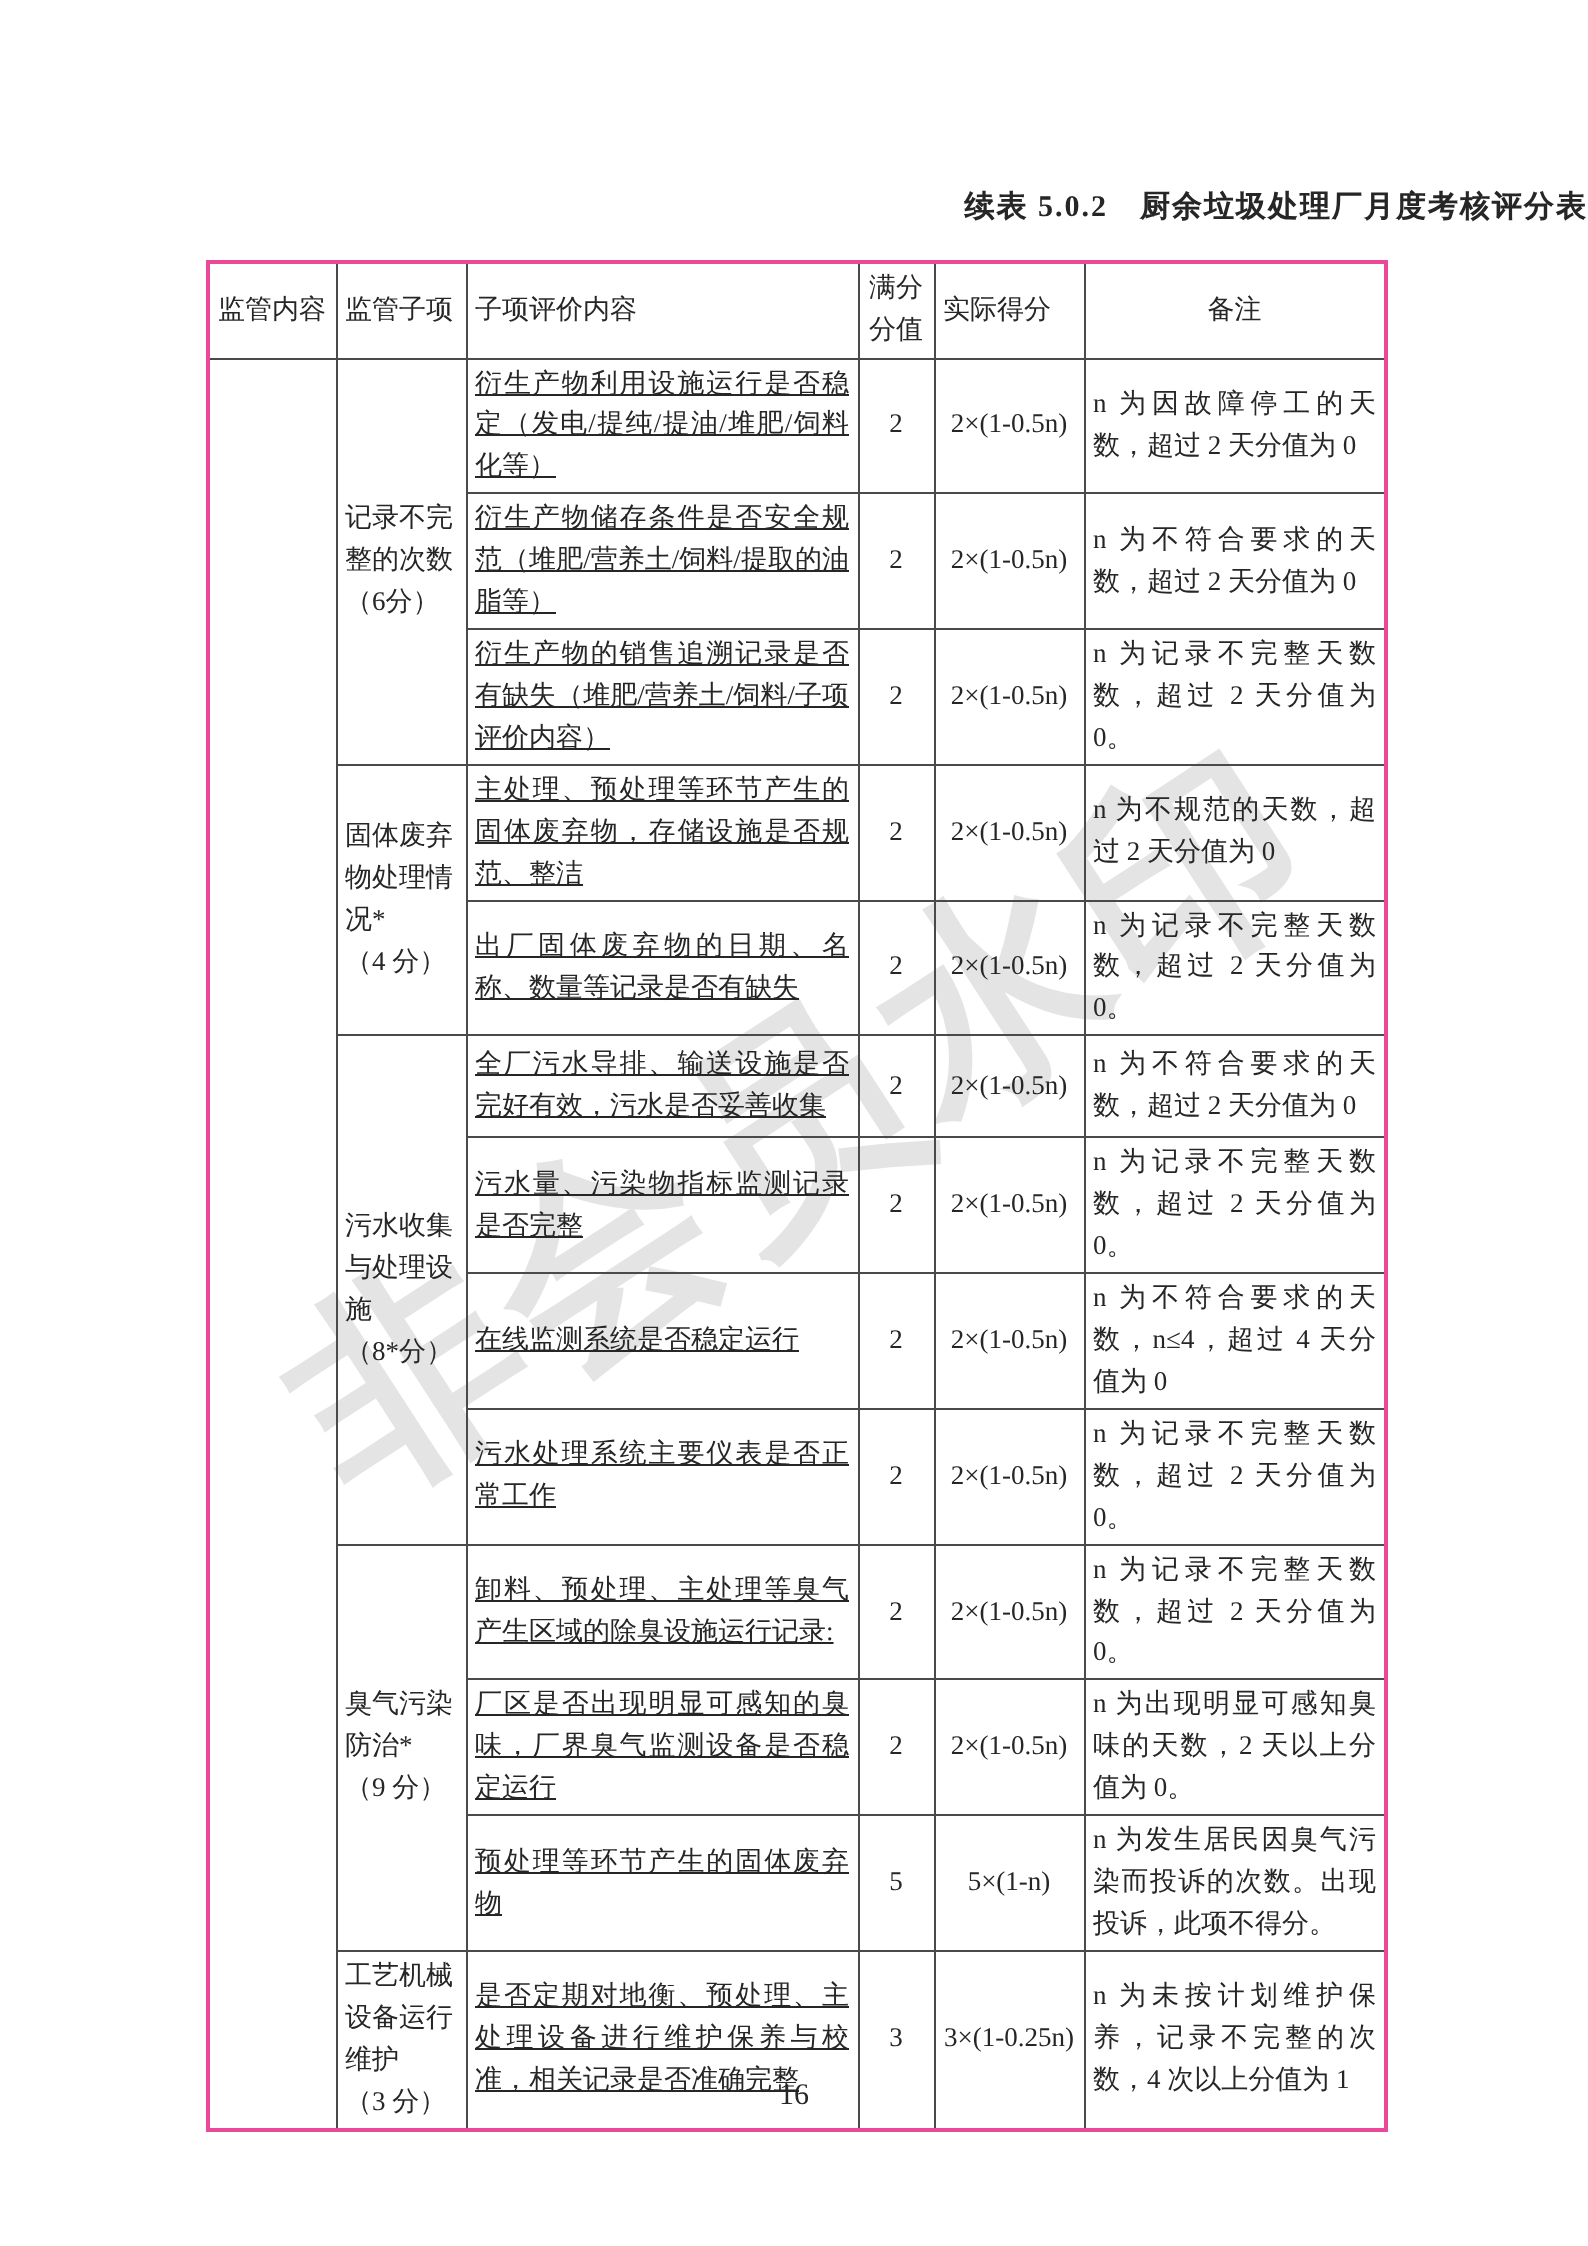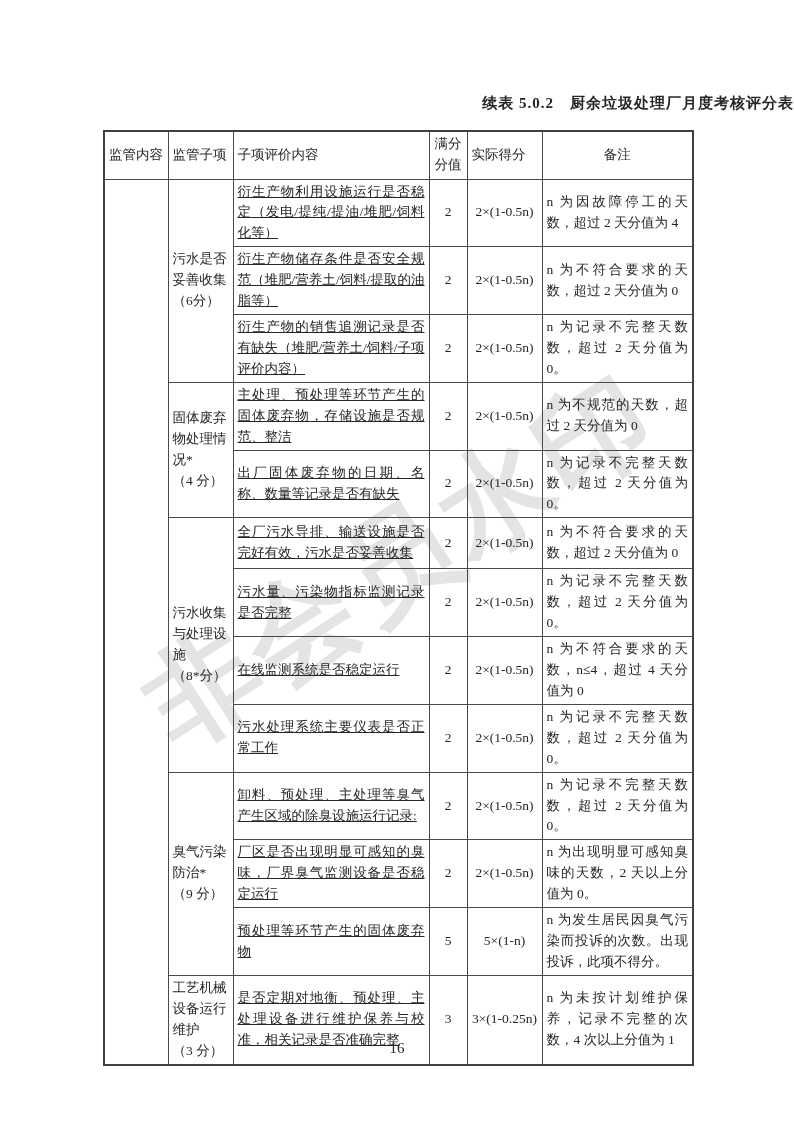--- a/index.html
+++ b/index.html
@@ -58,21 +58,21 @@
   table.score-table td {
     border: 1px solid #4a4a4a;
     font-size: 13.5px;
     font-weight: normal;
     line-height: 1.55;
     padding: 2px 4px;
     vertical-align: middle;
     background: transparent;
     word-break: break-all;
   }
-  table.score-table { border: 2px solid #404040; }
+  table.score-table { border: 2px solid #ec4899; }
   th.al, td.al { text-align: left; }
   th.ac, td.ac { text-align: center; }
   td.justify { text-align: justify; text-justify: inter-character; text-decoration: underline; }
   td.preline { white-space: pre-line; }
   td.remark { text-align: justify; text-justify: inter-character; padding-left: 5px; padding-right: 3px; }
   .page-number {
     position: absolute;
     top: 1040px;
     left: 0;
     width: 100%;
@@ -104,25 +104,25 @@
         <th class="al">监管内容</th>
         <th class="al">监管子项</th>
         <th class="al">子项评价内容</th>
         <th class="ac">满分分值</th>
         <th class="al">实际得分</th>
         <th class="ac">备注</th>
       </tr>
 
       <tr style="height:55px">
         <td rowspan="13"></td>
-        <td rowspan="3" class="al preline">污水是否妥善收集（6分）</td>
+        <td rowspan="3" class="al preline">记录不完整的次数（6分）</td>
         <td class="al justify">衍生产物利用设施运行是否稳定（发电/提纯/提油/堆肥/饲料化等）</td>
         <td class="ac">2</td>
         <td class="ac">2×(1-0.5n)</td>
-        <td class="remark">n 为因故障停工的天数，超过 2 天分值为 4</td>
+        <td class="remark">n 为因故障停工的天数，超过 2 天分值为 0</td>
       </tr>
 
       <tr style="height:54px">
         <td class="al justify">衍生产物储存条件是否安全规范（堆肥/营养土/饲料/提取的油脂等）</td>
         <td class="ac">2</td>
         <td class="ac">2×(1-0.5n)</td>
         <td class="remark">n 为不符合要求的天数，超过 2 天分值为 0</td>
       </tr>
 
       <tr style="height:53px">

